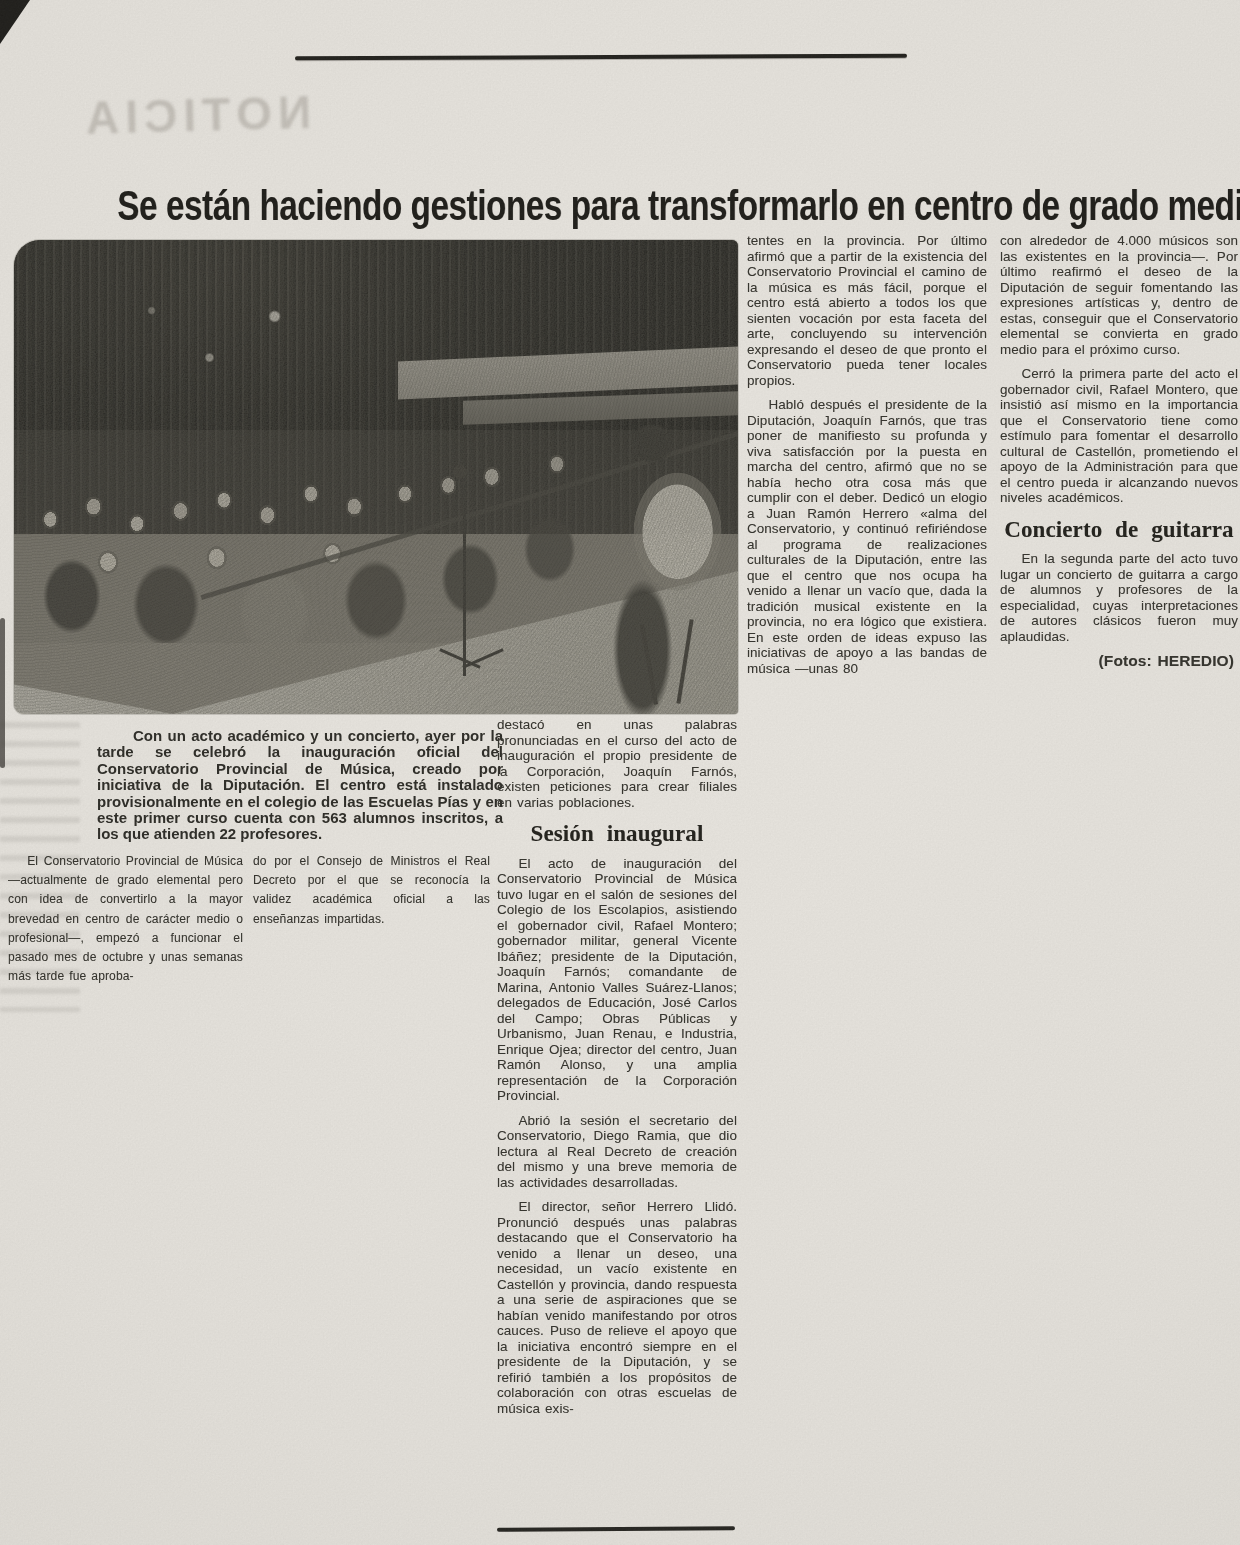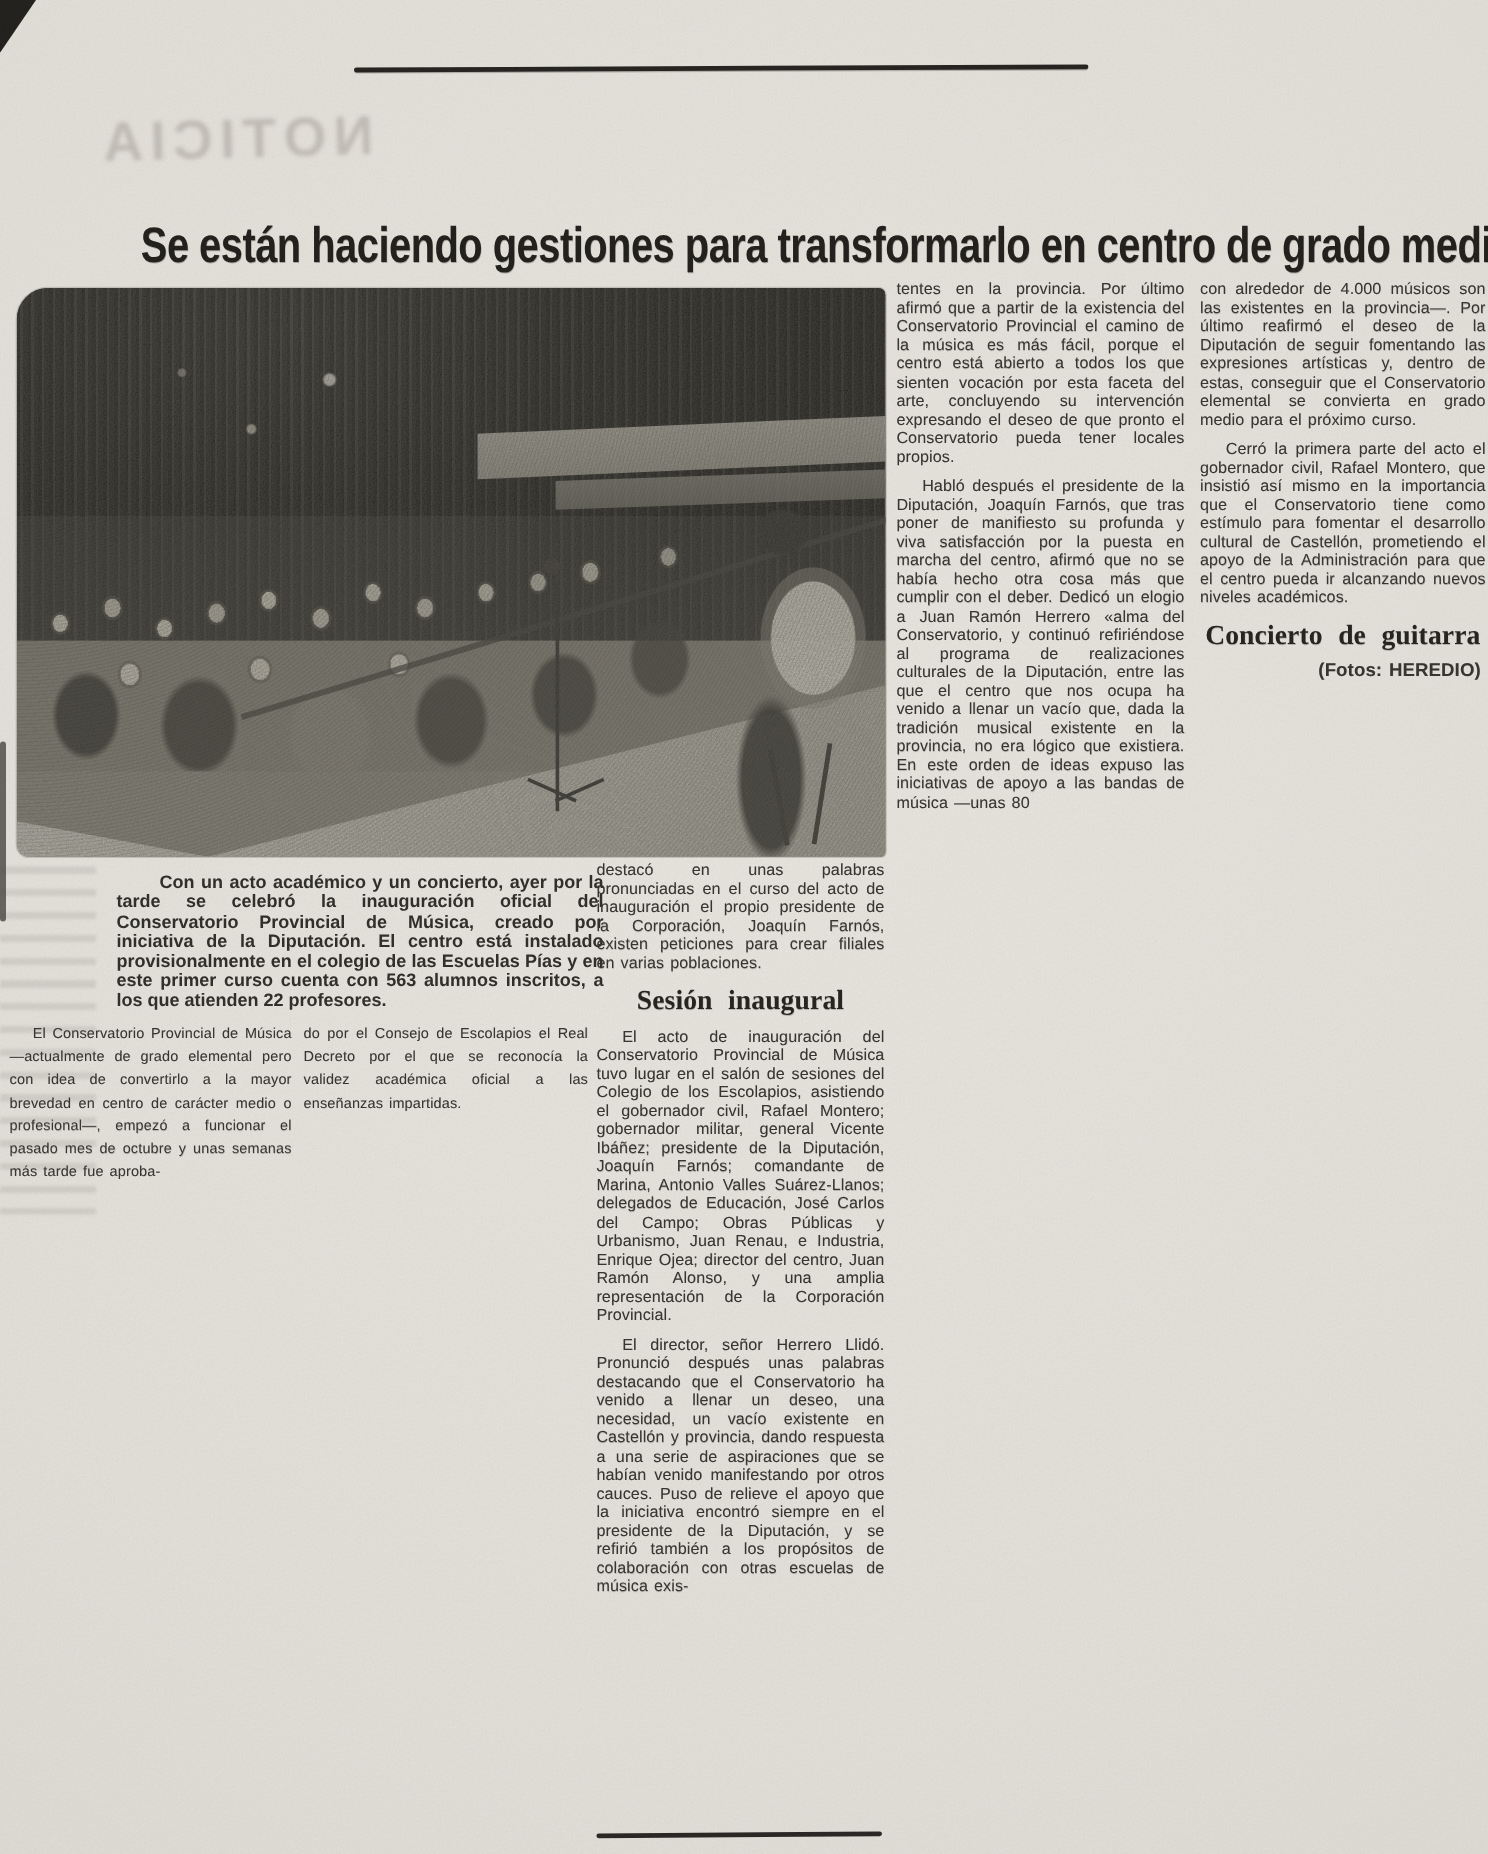--- a/index.html
+++ b/index.html
@@ -208,40 +208,42 @@
   </figure>
 
   <div class="abs caption">
     <p>Con un acto académico y un concierto, ayer por la tarde se celebró la inauguración oficial del Conservatorio Provincial de Música, creado por iniciativa de la Diputación. El centro está instalado provisionalmente en el colegio de las Escuelas Pías y en este primer curso cuenta con 563 alumnos inscritos, a los que atienden 22 profesores.</p>
   </div>
 
   <div class="abs col intro col1">
     <p>El Conservatorio Provincial de Música —actualmente de grado elemental pero con idea de convertirlo a la mayor brevedad en centro de carácter medio o profesional—, empezó a funcionar el pasado mes de octubre y unas semanas más tarde fue aproba-</p>
   </div>
   <div class="abs col intro col2">
-    <p class="noindent">do por el Consejo de Escolapios el Real Decreto por el que se reconocía la validez académica oficial a las enseñanzas impartidas.</p>
+    <p class="noindent">do por el Consejo de Ministros el Real Decreto por el que se reconocía la validez académica oficial a las enseñanzas impartidas.</p>
   </div>
 
   <div class="abs col body col3">
     <p class="noindent">destacó en unas palabras pronunciadas en el curso del acto de inauguración el propio presidente de la Corporación, Joaquín Farnós, existen peticiones para crear filiales en varias poblaciones.</p>
     <h3 class="section-heading">Sesión inaugural</h3>
     <p>El acto de inauguración del Conservatorio Provincial de Música tuvo lugar en el salón de sesiones del Colegio de los Escolapios, asistiendo el gobernador civil, Rafael Montero; gobernador militar, general Vicente Ibáñez; presidente de la Diputación, Joaquín Farnós; comandante de Marina, Antonio Valles Suárez-Llanos; delegados de Educación, José Carlos del Campo; Obras Públicas y Urbanismo, Juan Renau, e Industria, Enrique Ojea; director del centro, Juan Ramón Alonso, y una amplia representación de la Corporación Provincial.</p>
+    <p>Abrió la sesión el secretario del Conservatorio, Diego Ramia, que dio lectura al Real Decreto de creación del mismo y una breve memoria de las actividades desarrolladas.</p>
     <p>El director, señor Herrero Llidó. Pronunció después unas palabras destacando que el Conservatorio ha venido a llenar un deseo, una necesidad, un vacío existente en Castellón y provincia, dando respuesta a una serie de aspiraciones que se habían venido manifestando por otros cauces. Puso de relieve el apoyo que la iniciativa encontró siempre en el presidente de la Diputación, y se refirió también a los propósitos de colaboración con otras escuelas de música exis-</p>
   </div>
   <div class="abs col3-rule"></div>
 
   <div class="abs col body col4">
     <p class="noindent">tentes en la provincia. Por último afirmó que a partir de la existencia del Conservatorio Provincial el camino de la música es más fácil, porque el centro está abierto a todos los que sienten vocación por esta faceta del arte, concluyendo su intervención expresando el deseo de que pronto el Conservatorio pueda tener locales propios.</p>
     <p>Habló después el presidente de la Diputación, Joaquín Farnós, que tras poner de manifiesto su profunda y viva satisfacción por la puesta en marcha del centro, afirmó que no se había hecho otra cosa más que cumplir con el deber. Dedicó un elogio a Juan Ramón Herrero «alma del Conservatorio, y continuó refiriéndose al programa de realizaciones culturales de la Diputación, entre las que el centro que nos ocupa ha venido a llenar un vacío que, dada la tradición musical existente en la provincia, no era lógico que existiera. En este orden de ideas expuso las iniciativas de apoyo a las bandas de música —unas 80</p>
   </div>
 
   <div class="abs col body col5">
     <p class="noindent">con alrededor de 4.000 músicos son las existentes en la provincia—. Por último reafirmó el deseo de la Diputación de seguir fomentando las expresiones artísticas y, dentro de estas, conseguir que el Conservatorio elemental se convierta en grado medio para el próximo curso.</p>
     <p>Cerró la primera parte del acto el gobernador civil, Rafael Montero, que insistió así mismo en la importancia que el Conservatorio tiene como estímulo para fomentar el desarrollo cultural de Castellón, prometiendo el apoyo de la Administración para que el centro pueda ir alcanzando nuevos niveles académicos.</p>
     <h3 class="section-heading">Concierto de guitarra</h3>
+    <p>En la segunda parte del acto tuvo lugar un concierto de guitarra a cargo de alumnos y profesores de la especialidad, cuyas interpretaciones de autores clásicos fueron muy aplaudidas.</p>
     <p class="credit">(Fotos: HEREDIO)</p>
   </div>
 
   <svg class="page-grain" width="1240" height="1545">
     <filter id="pagegrain">
         <feTurbulence type="fractalNoise" baseFrequency="0.6" numOctaves="2" stitchTiles="stitch"></feTurbulence>
       <feColorMatrix type="matrix" values="0 0 0 0 0.2  0 0 0 0 0.19  0 0 0 0 0.17  0.5 0.5 0.5 0 0"></feColorMatrix>
       </filter>
     <rect width="1240" height="1545" filter="url(#pagegrain)"></rect>
   </svg>

